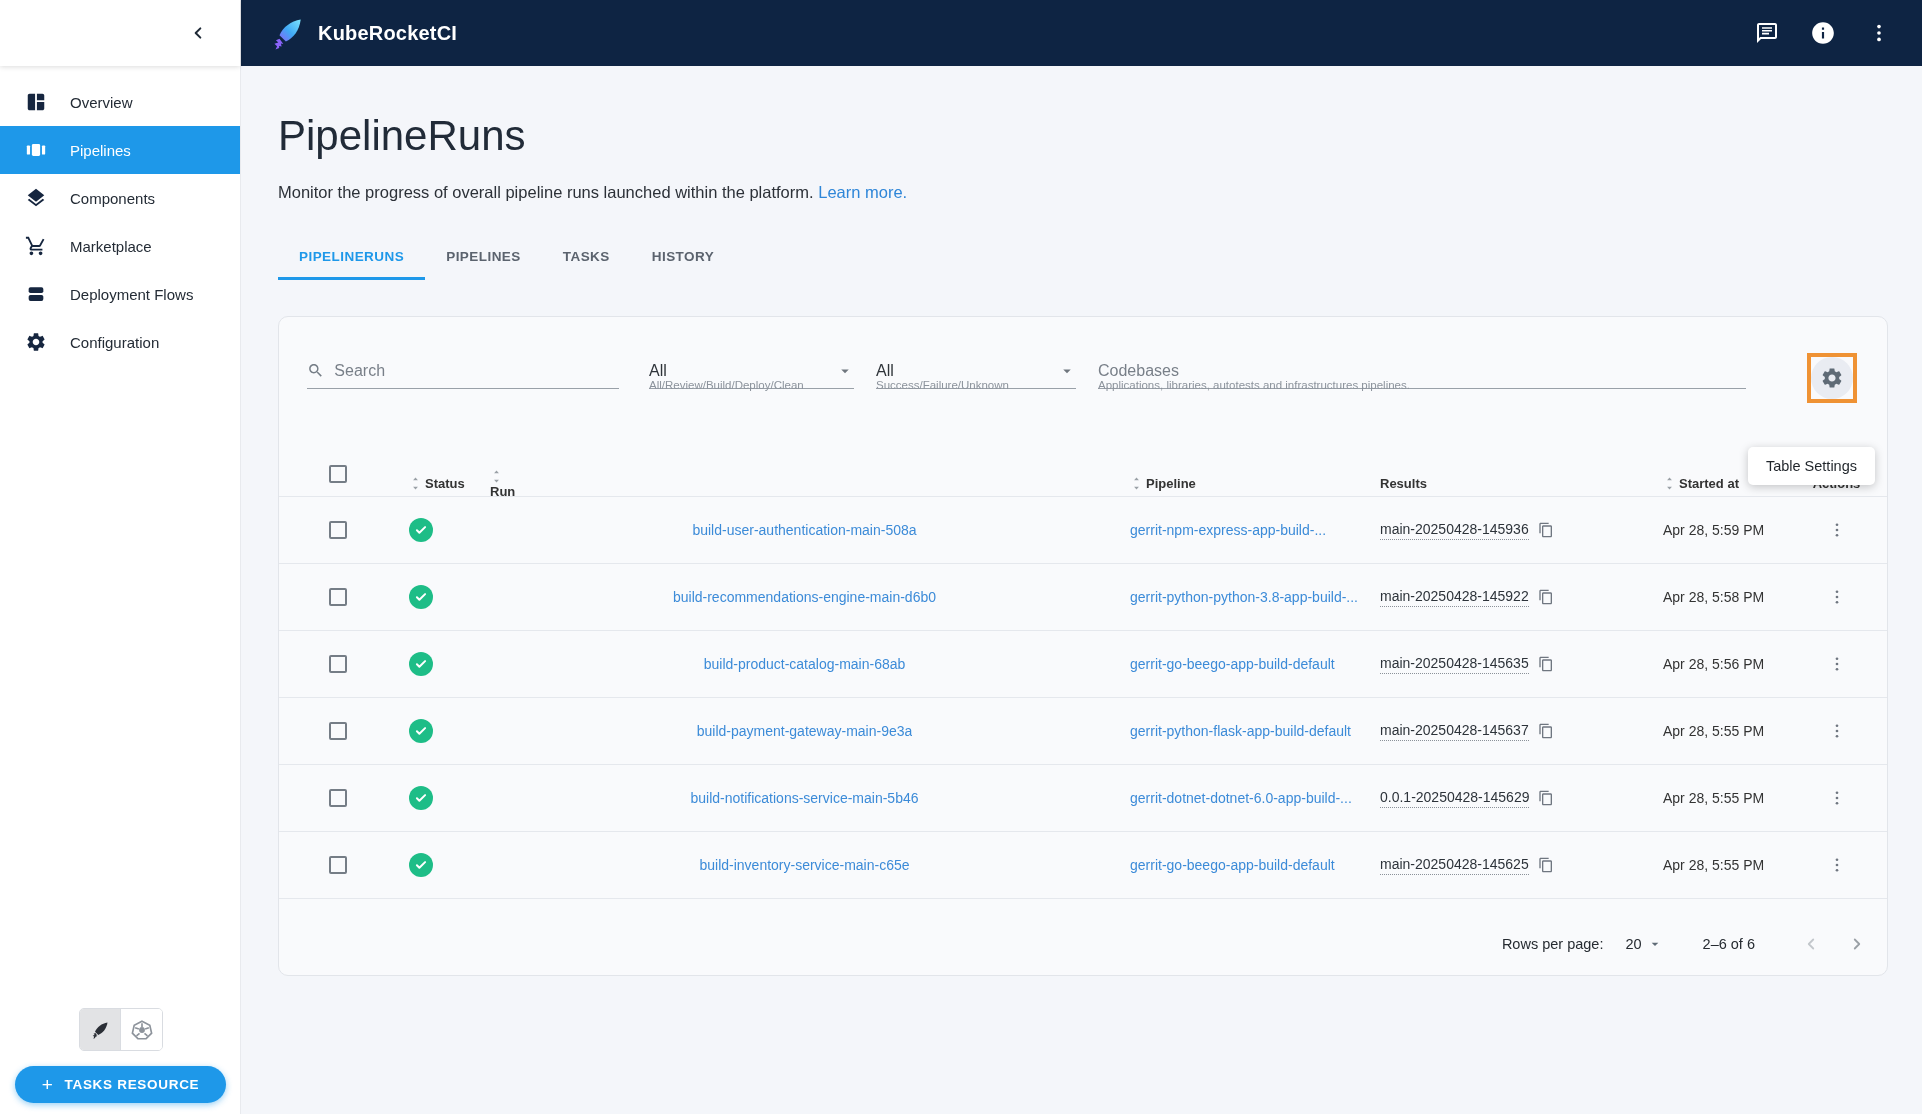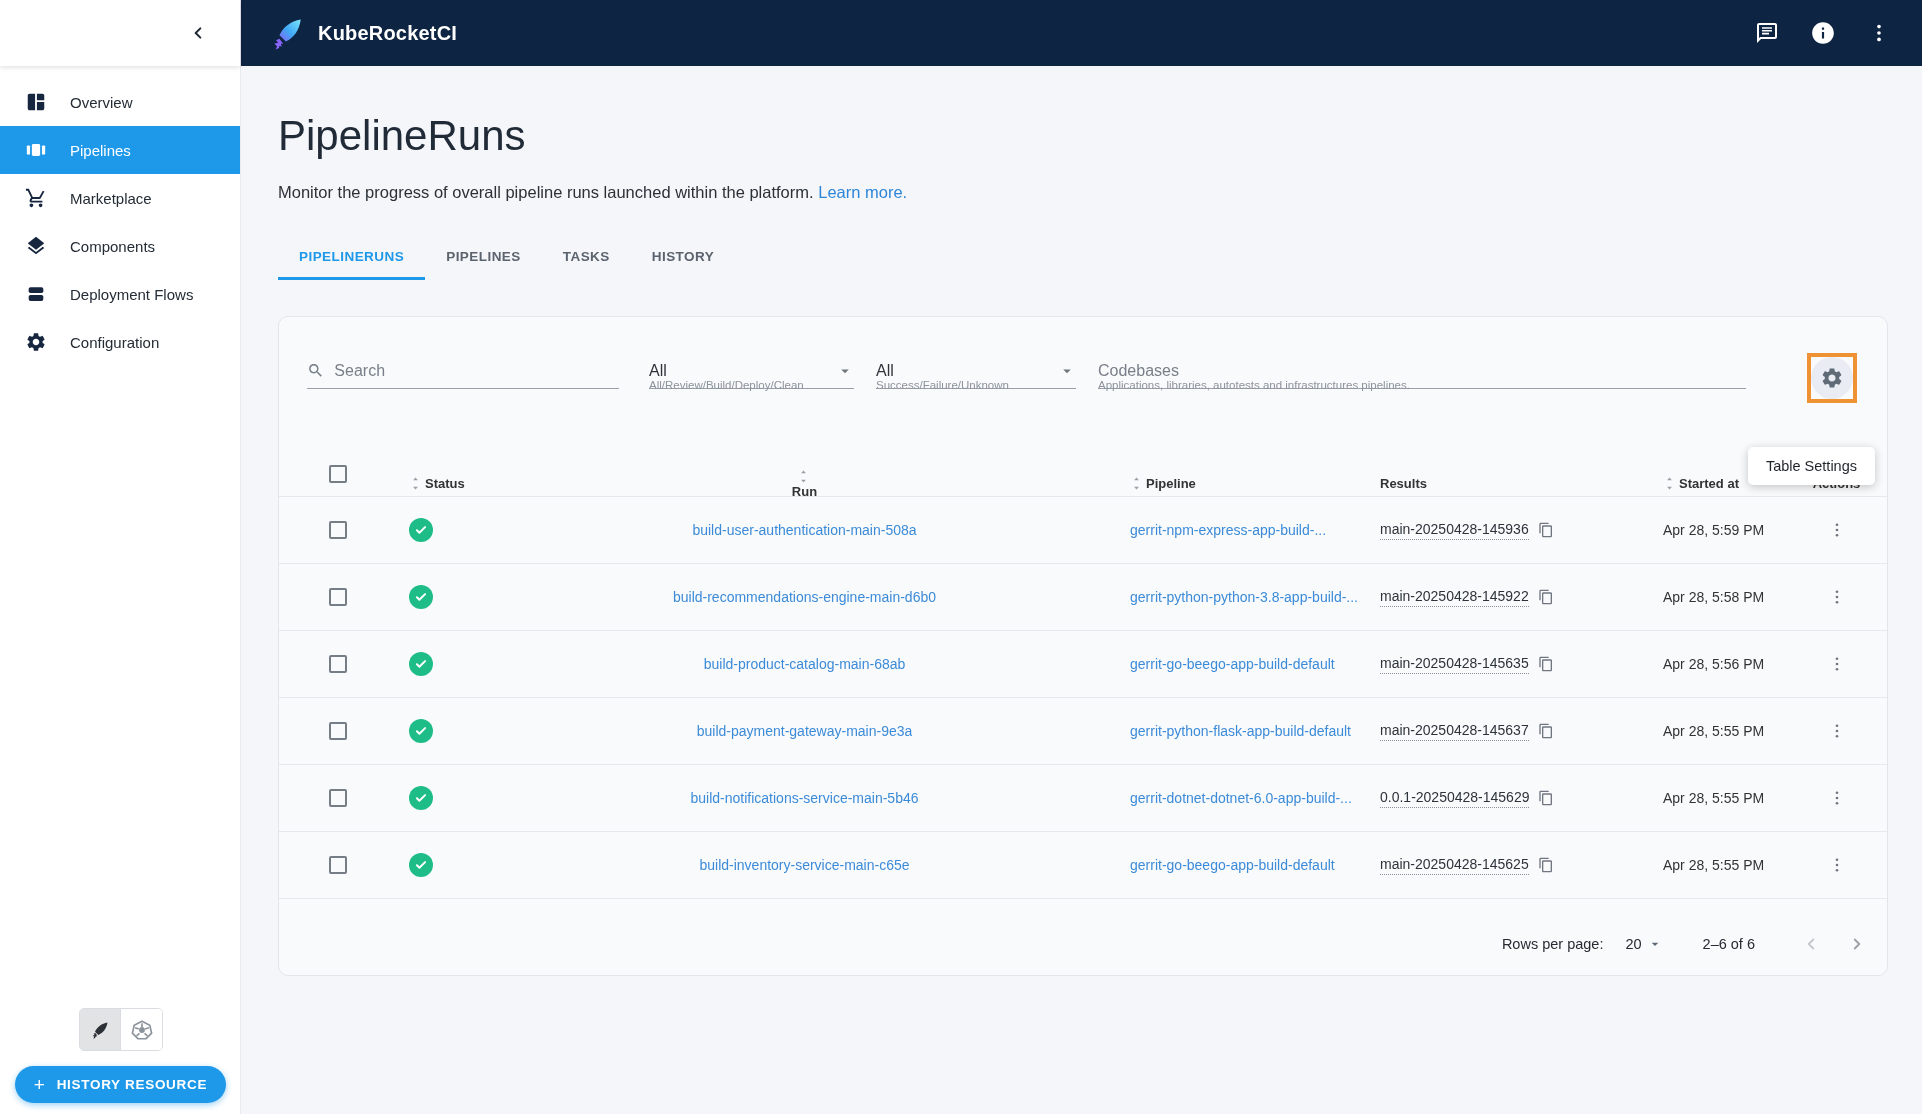--- a/index.html
+++ b/index.html
@@ -74,21 +74,21 @@
   .thead{height:46px;border-bottom:1px solid var(--divider);font-size:13px;font-weight:bold;color:#333;}
   .tbody-row{height:67px;border-bottom:1px solid var(--divider);}
   .c-check{width:60px;display:flex;align-items:center;}
   .c-status{width:90px;display:flex;align-items:center;padding-left:20px;}
   .c-run{width:640px;padding-left:11px;display:flex;align-items:center;flex-direction:column;}
   .c-pipeline{width:250px;padding-left:11px;display:flex;align-items:center;}
   .c-results{width:283px;padding-left:11px;display:flex;align-items:center;gap:9px;}
   .c-started{width:134px;padding-left:11px;display:flex;align-items:center;}
   .c-actions{flex:1;display:flex;align-items:center;justify-content:center;}
   .sort{display:flex;flex-direction:column;color:#9aa0a6;margin-right:3px;cursor:pointer;}
-  .hdr-cell{display:flex;align-items:center;margin-top:20px;}
+  .hdr-cell{display:flex;align-items:flex-start;margin-top:20px;}
   .checkbox{width:18px;height:18px;border:2px solid #757d86;border-radius:2px;background:transparent;cursor:pointer;flex:0 0 auto;}
   .status-ok{width:24px;height:24px;border-radius:50%;background:var(--success);display:flex;align-items:center;justify-content:center;color:#fff;}
   .lnk{font-size:14px;color:var(--link);cursor:pointer;text-decoration:none;white-space:nowrap;overflow:hidden;text-overflow:ellipsis;}
   .result-val{font-size:14px;color:#2d333a;border-bottom:1px dotted #8b9199;padding-bottom:2px;white-space:nowrap;cursor:pointer;}
   .copy-btn{color:#6f7680;display:flex;cursor:pointer;}
   .started-val{font-size:14px;color:#333;white-space:nowrap;}
   .kebab{color:#6f7680;cursor:pointer;display:flex;}
 
   
   .pagination{position:absolute;right:16px;bottom:6px;height:50px;display:flex;align-items:center;font-size:14.5px;color:#262b31;}
@@ -127,32 +127,32 @@
               <rect x="2" y="7" width="3.5" height="10" rx="1"></rect>
               <rect x="7.5" y="5.5" width="9" height="13" rx="1.5"></rect>
               <rect x="18.5" y="7" width="3.5" height="10" rx="1"></rect>
             </svg>
           </span>
         <span>Pipelines</span>
       </div>
       <div class="menu-item">
         <span class="mi-icon">
             <svg width="22" height="22" viewBox="0 0 24 24" fill="currentColor">
-              <path d="M7 18c-1.1 0-1.99.9-1.99 2S5.9 22 7 22s2-.9 2-2-.9-2-2-2zm10 0c-1.1 0-1.99.9-1.99 2s.89 2 1.99 2 2-.9 2-2-.9-2-2-2zM7.17 14.75l.03-.12.9-1.63h7.45c.75 0 1.41-.41 1.75-1.03l3.86-7.01L19.42 4l-1.1 2-2.76 5H8.53l-.13-.27L6.16 6l-.95-2-.94-2H1v2h2l3.6 7.59-1.35 2.45c-.16.28-.25.61-.25.96 0 1.1.9 2 2 2h12v-2H7.42c-.13 0-.25-.11-.25-.25z"></path>
+              <path d="M11.99 18.54l-7.37-5.73L3 14.07l9 7 9-7-1.63-1.27-7.38 5.74zM12 16l7.36-5.73L21 9l-9-7-9 7 1.63 1.27L12 16z"></path>
             </svg>
           </span>
-        <span>Marketplace</span>
+        <span>Components</span>
       </div>
       <div class="menu-item">
         <span class="mi-icon">
             <svg width="22" height="22" viewBox="0 0 24 24" fill="currentColor">
-              <path d="M11.99 18.54l-7.37-5.73L3 14.07l9 7 9-7-1.63-1.27-7.38 5.74zM12 16l7.36-5.73L21 9l-9-7-9 7 1.63 1.27L12 16z"></path>
+              <path d="M7 18c-1.1 0-1.99.9-1.99 2S5.9 22 7 22s2-.9 2-2-.9-2-2-2zm10 0c-1.1 0-1.99.9-1.99 2s.89 2 1.99 2 2-.9 2-2-.9-2-2-2zM7.17 14.75l.03-.12.9-1.63h7.45c.75 0 1.41-.41 1.75-1.03l3.86-7.01L19.42 4l-1.1 2-2.76 5H8.53l-.13-.27L6.16 6l-.95-2-.94-2H1v2h2l3.6 7.59-1.35 2.45c-.16.28-.25.61-.25.96 0 1.1.9 2 2 2h12v-2H7.42c-.13 0-.25-.11-.25-.25z"></path>
             </svg>
           </span>
-        <span>Components</span>
+        <span>Marketplace</span>
       </div>
       <div class="menu-item">
         <span class="mi-icon">
             <svg width="22" height="22" viewBox="0 0 24 24" fill="currentColor">
               <rect x="4" y="4.5" width="16" height="6.5" rx="2"></rect>
               <rect x="4" y="13" width="16" height="6.5" rx="2"></rect>
             </svg>
           </span>
         <span>Deployment Flows</span>
       </div>
@@ -177,21 +177,21 @@
         <svg width="22" height="22" viewBox="0 0 24 24" fill="none" stroke="#8d939b" stroke-width="1.8">
             <polygon points="12,2.5 20.5,6.8 22.5,15.5 16.5,21.5 7.5,21.5 1.5,15.5 3.5,6.8"></polygon>
             <circle cx="12" cy="12" r="3.2" fill="#8d939b" stroke="none"></circle>
             <path d="M12 4.5v4.3M4.5 9.5l4.1 1.4M6 18.5l3.3-2.7M14.7 15.8l3.3 2.7M15.4 10.9l4.1-1.4"></path>
           </svg>
       </div>
     </div>
 
     <button class="create-btn">
       <span class="plus">+</span>
-      <span>HISTORY RESOURCE</span>
+      <span>TASKS RESOURCE</span>
     </button>
   </nav>
 
   <header class="topbar">
     <div class="brand">
       <svg width="34" height="34" viewBox="0 0 24 24">
         <defs>
             <linearGradient id="lg1" x1="0" y1="1" x2="1" y2="0">
               <stop offset="0" stop-color="#8a63f9"></stop>
               <stop offset=".45" stop-color="#3fa9f5"></stop>

